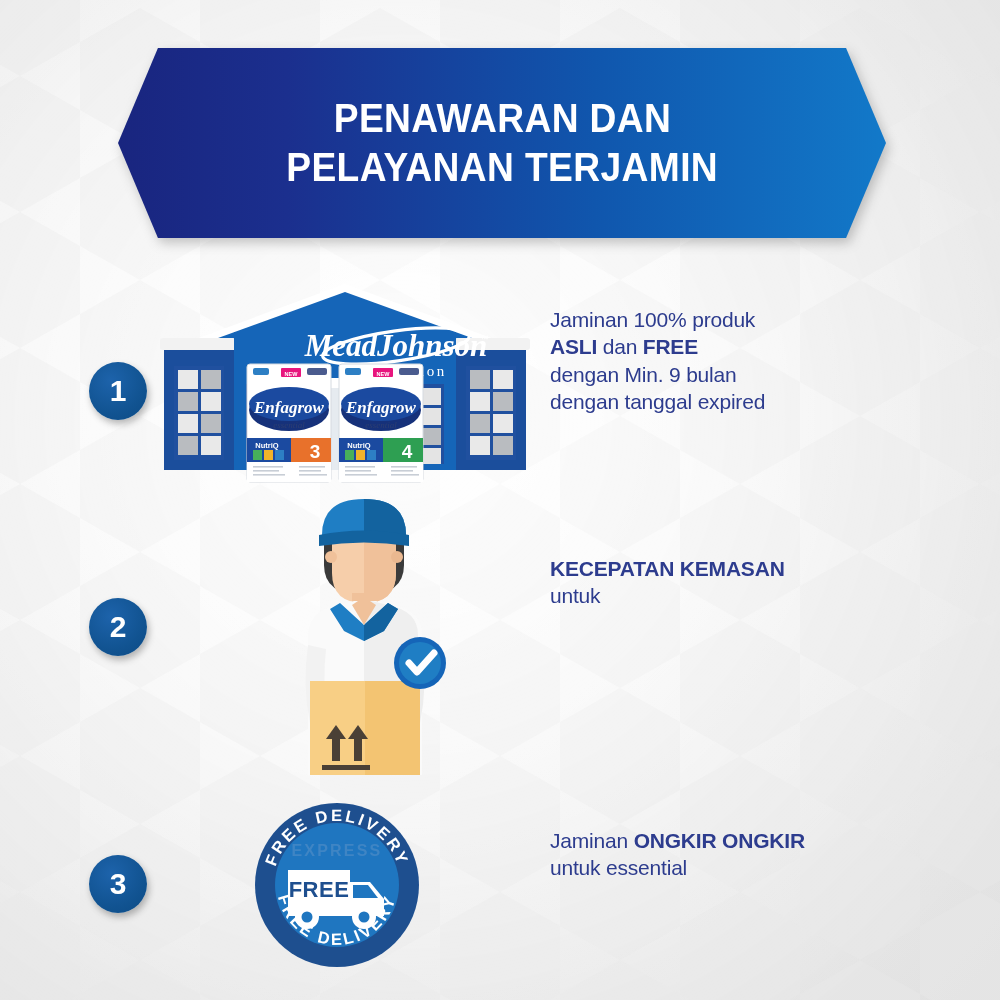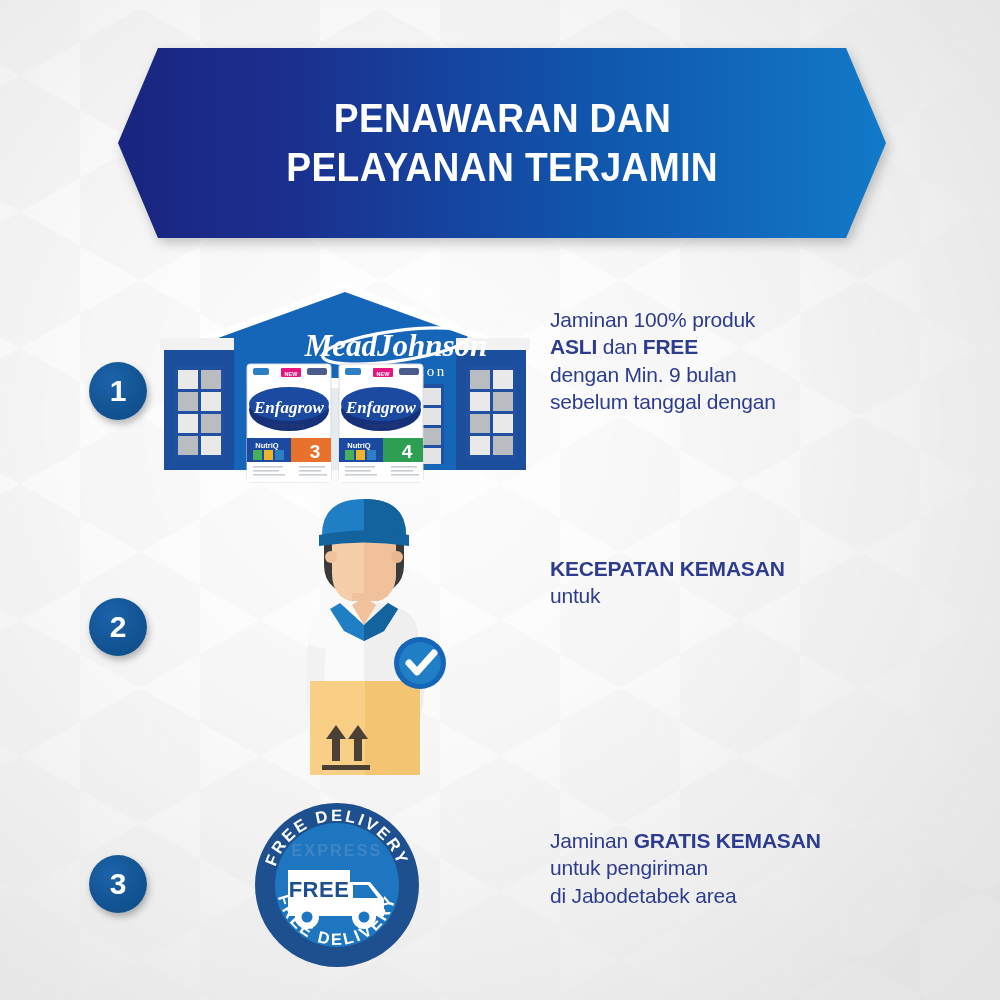--- a/index.html
+++ b/index.html
@@ -393,21 +393,21 @@
             <rect x="146" y="114" width="28" height="1.6"></rect>
           </g>
         </g>
       </svg>
     </div>
 
     <div class="copy" id="copy-1">
       <span class="ln"><span>Jaminan 100% produk</span></span>
       <span class="ln"><b>ASLI</b><span> dan </span><b>FREE</b></span>
       <span class="ln"><span>dengan Min. 9 bulan</span></span>
-      <span class="ln"><span>sebelum tanggal dengan</span></span>
+      <span class="ln"><span>dengan tanggal expired</span></span>
     </div>
   </div>
 
   <div class="row" id="row-2">
 
     <div class="num-badge" id="badge-2">2</div>
 
     <div class="visual" id="visual-2">
       <svg viewBox="0 0 205 290" width="205" height="290" aria-hidden="true">
 
@@ -492,19 +492,18 @@
           <circle cx="55" cy="117" r="12" fill="#ffffff"></circle>
           <circle cx="55" cy="117" r="5.5" fill="#1f76c0"></circle>
           <circle cx="112" cy="117" r="12" fill="#ffffff"></circle>
           <circle cx="112" cy="117" r="5.5" fill="#1f76c0"></circle>
           <text x="67" y="97" font-size="22" font-weight="bold" letter-spacing="0.5" fill="#1e4f8f" text-anchor="middle">FREE</text>
         </g>
       </svg>
     </div>
 
     <div class="copy" id="copy-3">
-      <span class="ln"><span>Jaminan </span><b>GRATIS KEMASAN</b></span>
-      <span class="ln"><span>untuk pengiriman</span></span>
-      <span class="ln"><span>di Jabodetabek area</span></span>
+      <span class="ln"><span>Jaminan </span><b>ONGKIR ONGKIR</b></span>
+      <span class="ln"><span>untuk essential</span></span>
     </div>
   </div>
 
 </div>
 
 </body></html>

